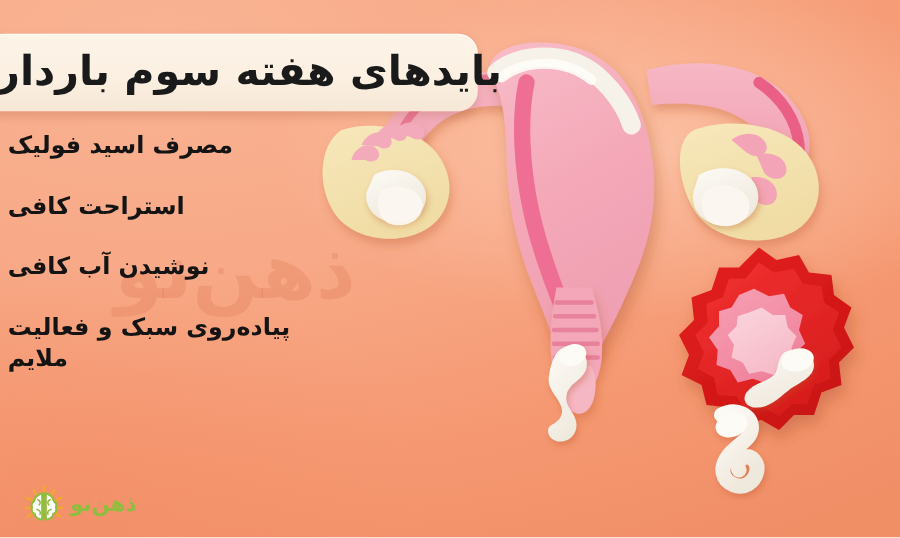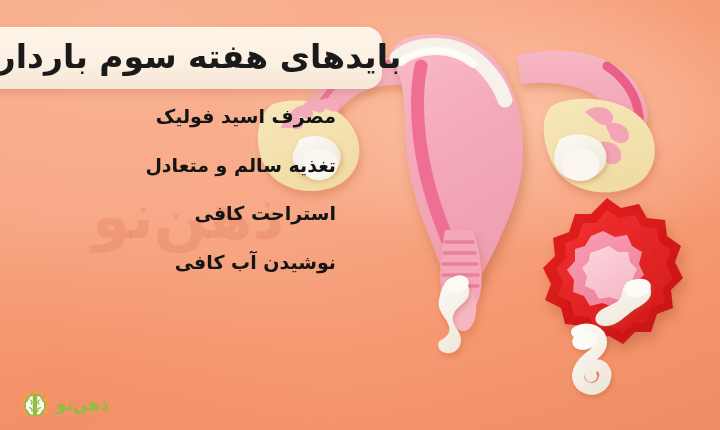--- a/index.html
+++ b/index.html
@@ -84,21 +84,21 @@
     padding-bottom: 3px;
   }
 
   
   .list {
     position: absolute;
     left: 6px;
     top: 104px;
     width: 330px;
     direction: rtl;
-    text-align: right;
+    text-align: left;
   }
   .list-item {
     font-size: 19px;
     font-weight: bold;
     color: #141414;
     line-height: 1.30;
     margin-bottom: 24px;
     white-space: pre-line;
   }
   .list-item:last-child { margin-bottom: 0; }
@@ -323,23 +323,24 @@
     </g>
 
   </svg>
 
   <div class="title-plaque">
     <span class="title-text">بایدهای هفته سوم بارداری</span>
   </div>
 
   <div class="list">
     <div class="list-item">مصرف اسید فولیک</div>
-    <div class="list-item">تغذیه سالم و متعادل</div>
     <div class="list-item">استراحت کافی</div>
     <div class="list-item">نوشیدن آب کافی</div>
+    <div class="list-item">پیاده‌روی سبک و فعالیت
+ملایم</div>
   </div>
 
   <div class="brand">
     <svg class="brand-mark" viewBox="0 0 48 48">
       <g stroke="#f0a830" stroke-width="2.6" stroke-linecap="round">
         <path d="M24 3 V 9"></path>
         <path d="M12.5 7.5 L 15.5 12.5"></path>
         <path d="M35.5 7.5 L 32.5 12.5"></path>
         <path d="M4.5 16 L 10 18.5"></path>
         <path d="M43.5 16 L 38 18.5"></path>

